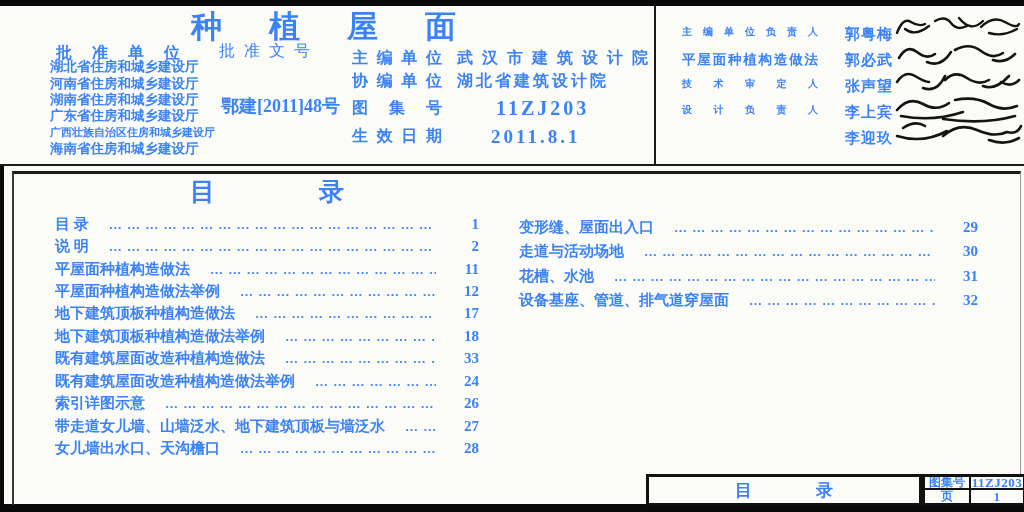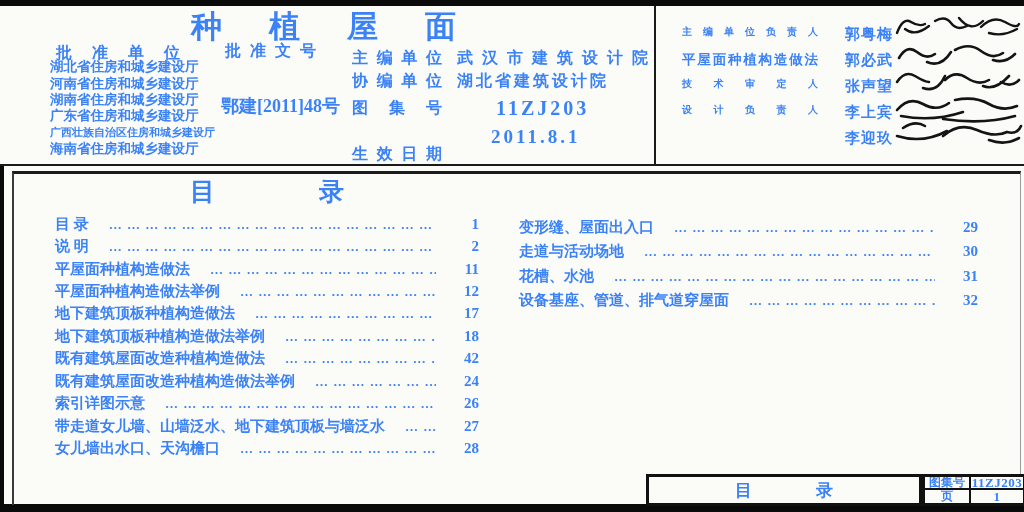--- a/index.html
+++ b/index.html
@@ -11,21 +11,21 @@
   .abs{position:absolute;}
   .bar{background:#0a0a0a;}
   .jl{text-align:justify;text-align-last:justify;}
 
   
   .title{
     left:191px;top:10px;font-size:31px;font-weight:700;
     letter-spacing:47px;white-space:nowrap;line-height:34px;
   }
   .approve-label{left:56px;top:43px;font-size:16px;font-weight:700;letter-spacing:20px;white-space:nowrap;}
-  .doc-label{left:225px;top:41px;font-size:16px;font-weight:700;letter-spacing:9px;white-space:nowrap;}
+  .doc-label{left:219px;top:41px;font-size:16px;font-weight:400;letter-spacing:9px;white-space:nowrap;}
   .units{left:50px;top:59px;width:162px;}
   .units .u{height:16.4px;font-size:13.5px;font-weight:600;white-space:nowrap;display:flex;align-items:center;}
   .units .u.small{font-size:11px;}
   .doc-no{left:221px;top:94px;font-size:18px;font-weight:600;white-space:nowrap;}
 
   .mid-label{left:352px;width:90px;font-size:16px;font-weight:700;height:18px;}
   .mid-val{left:457px;font-size:16px;font-weight:600;white-space:nowrap;}
   .sp9{letter-spacing:9px;} .sp3{letter-spacing:3px;}
   .atlas-no{left:496px;top:97px;font-size:20px;font-weight:700;letter-spacing:3px;font-family:"Liberation Serif",serif;}
   .eff-date{left:491px;top:126px;font-size:19px;font-weight:700;letter-spacing:3px;font-family:"Liberation Serif",serif;}
@@ -99,21 +99,21 @@
   </div>
 
   <div class="abs doc-no">鄂建[2011]48号</div>
 
   <div class="abs mid-label jl" style="top:48px;">主编单位</div>
   <div class="abs mid-val sp9" style="top:48px;">武汉市建筑设计院</div>
   <div class="abs mid-label jl" style="top:71px;">协编单位</div>
   <div class="abs mid-val sp3" style="top:71px;">湖北省建筑设计院</div>
   <div class="abs mid-label jl" style="top:98px;">图集号</div>
   <div class="abs atlas-no">11ZJ203</div>
-  <div class="abs mid-label jl" style="top:144px;font-family:Liberation Serif, serif;">生效日期</div>
+  <div class="abs mid-label jl" style="top:126px;font-family:Liberation Serif, serif;">生效日期</div>
   <div class="abs eff-date">2011.8.1</div>
 
   <div class="abs role jl" style="top:25px;">主编单位负责人</div>
   <div class="abs role jl dense" style="top:51px;">平屋面种植构造做法</div>
   <div class="abs role jl" style="top:77px;">技术审定人</div>
   <div class="abs role jl" style="top:103px;">设计负责人</div>
 
   <div class="abs pname" style="top:25px;">郭粤梅</div>
   <div class="abs pname" style="top:51px;">郭必武</div>
   <div class="abs pname" style="top:77px;">张声望</div>
@@ -183,21 +183,21 @@
         <span class="toc-page">17</span>
       </div>
     <div class="toc-row">
         <span class="toc-label">地下建筑顶板种植构造做法举例</span>
         <span class="leader">… … … … … … … … … … … … … … … … … … … … … … … … … … … … … … … … … … … … … … … … … … … … … … … … … … … … … … … … … … … … … … … … … … … … … … </span>
         <span class="toc-page">18</span>
       </div>
     <div class="toc-row">
         <span class="toc-label">既有建筑屋面改造种植构造做法</span>
         <span class="leader">… … … … … … … … … … … … … … … … … … … … … … … … … … … … … … … … … … … … … … … … … … … … … … … … … … … … … … … … … … … … … … … … … … … … … … </span>
-        <span class="toc-page">42</span>
+        <span class="toc-page">33</span>
       </div>
     <div class="toc-row">
         <span class="toc-label">既有建筑屋面改造种植构造做法举例</span>
         <span class="leader">… … … … … … … … … … … … … … … … … … … … … … … … … … … … … … … … … … … … … … … … … … … … … … … … … … … … … … … … … … … … … … … … … … … … … … </span>
         <span class="toc-page">24</span>
       </div>
     <div class="toc-row">
         <span class="toc-label">索引详图示意</span>
         <span class="leader">… … … … … … … … … … … … … … … … … … … … … … … … … … … … … … … … … … … … … … … … … … … … … … … … … … … … … … … … … … … … … … … … … … … … … … </span>
         <span class="toc-page">26</span>

